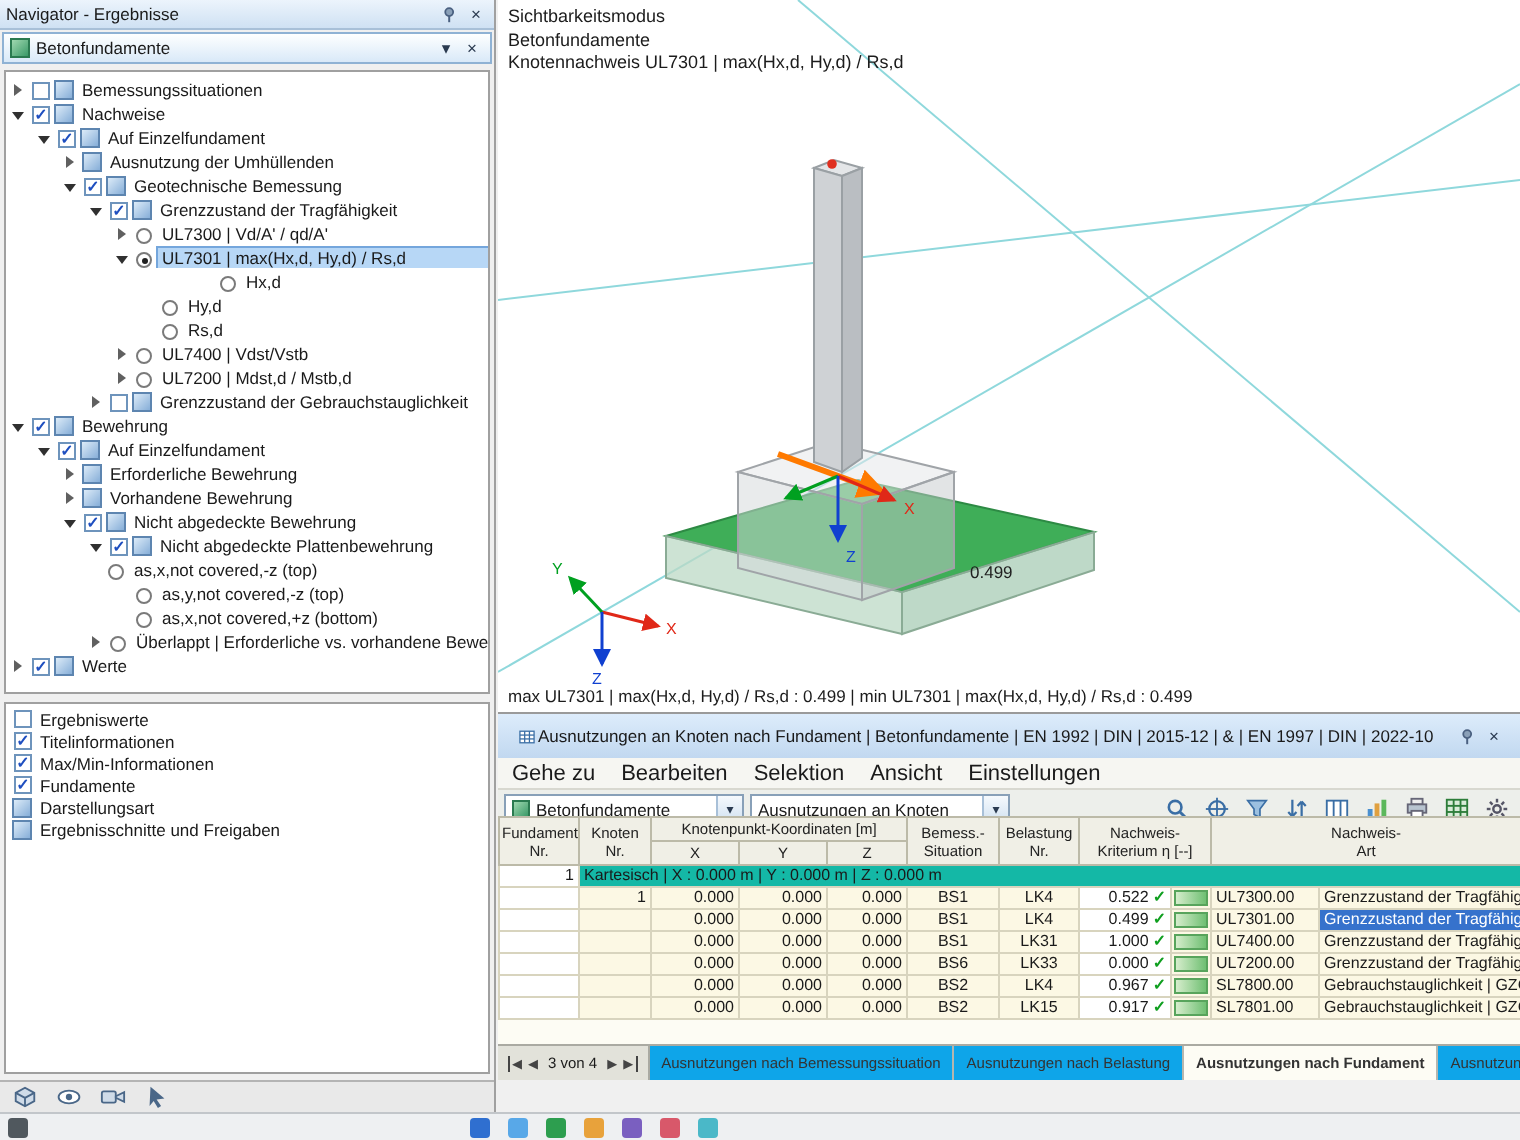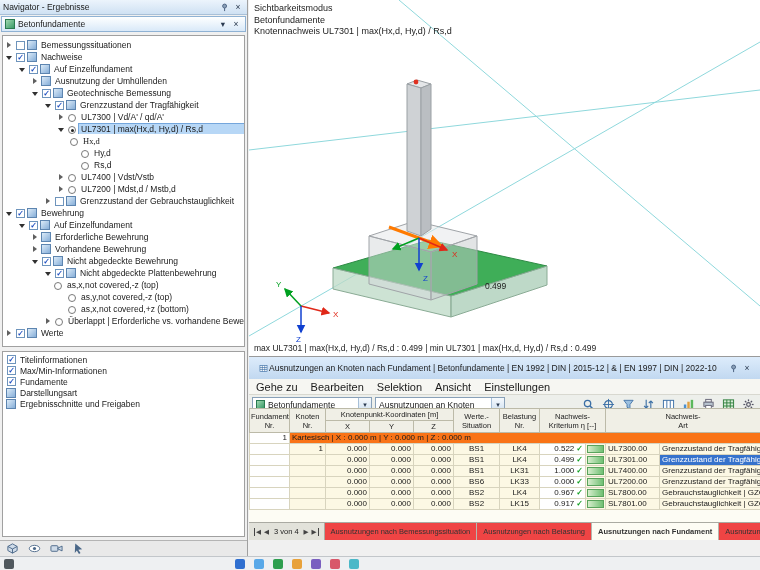--- a/index.html
+++ b/index.html
@@ -52,32 +52,32 @@
 .tb-spacer{flex:1}
 .tbicon{width:17px;height:16px;display:flex;align-items:center;justify-content:center;border:1px solid transparent}
 .tbicon svg{width:13px;height:13px}
 .tbl-wrap{position:absolute;left:0;right:0;top:51px;bottom:18px;background:#fdfcf4;overflow:hidden}
 #datatable{border-collapse:collapse;table-layout:fixed;width:511px}
 #datatable th{background:#f0efe6;border:1px solid #bcbaa8;font-weight:normal;font-size:7.5px;line-height:9px;white-space:pre-line;overflow:hidden;padding:1px 1px;color:#222}
 #datatable td{border:1px solid #d8d4be;height:11px;line-height:10px;padding:0 2px;font-size:8px;white-space:nowrap;overflow:hidden;background:#fcf8e4}
 #datatable td.w{background:#ffffff}
 #datatable td.num{text-align:right}
 #datatable td.ctr{text-align:center}
-#datatable td.gtext{background:#f97316}
+#datatable td.gtext{background:#14b8a6}
 #datatable td.desc.sel{background:#3672cc;color:#fff}
 #datatable .chk{color:#0f9f1f;font-weight:bold;margin-left:2px;font-size:8px}
 #datatable td.etac{padding:0}
 #datatable .bar{height:8px;margin:1px;background:linear-gradient(90deg,#d6edcc,#6fbf72);border:1px solid #58a45c}
 .tp-tabs{position:absolute;left:0;right:0;bottom:0;height:18px;background:#e2e2da;border-top:1px solid #aaaaa2;display:flex;align-items:stretch;font-size:7.5px;overflow:hidden}
 .pager{display:flex;align-items:center;gap:3px;padding:0 5px;border-right:1px solid #aaaaa2;flex:none}
 .pg{font-size:6.5px;color:#444}
 .pg.bl{border-left:1px solid #444;padding-left:1px}
 .pg.br{border-right:1px solid #444;padding-right:1px}
 .pgtext{padding:0 2px}
-.tab{display:flex;align-items:center;padding:0 6px;border-right:1px solid #b6b6ae;color:#333;white-space:nowrap;background:#ef4444;flex:none}
+.tab{display:flex;align-items:center;padding:0 6px;border-right:1px solid #b6b6ae;color:#333;white-space:nowrap;background:#0ea5e9;flex:none}
 .tab.active{background:#fdfcf4;font-weight:bold}
 
 
 #taskbar{position:absolute;left:0;top:556px;width:760px;height:14px;background:#eef0f2;border-top:1px solid #c2c6ca;display:flex;align-items:center;padding:0 4px}
 .tk{width:10px;height:10px;border-radius:2px;flex:none;margin-right:9px}
 </style>
 </head>
 <body>
 
 <div id="app">
@@ -138,21 +138,21 @@
         <div class="trow" style="padding-left: 54px;">
           <span class="exp c"></span>
           <span class="rb"></span>
           <span class="tlabel">UL7300 | Vd/A' / qd/A'</span>
         </div>
         <div class="trow sel" style="padding-left: 54px;">
           <span class="exp o"></span>
           <span class="rb on"></span>
           <span class="tlabel">UL7301 | max(Hx,d, Hy,d) / Rs,d</span>
         </div>
-        <div class="trow" style="padding-left: 56px; font-family: Liberation Serif, serif;">
+        <div class="trow" style="padding-left: 96px;">
           <span class="exp "></span>
           <span class="rb"></span>
           <span class="tlabel">Hx,d</span>
         </div>
         <div class="trow" style="padding-left: 67px;">
           <span class="exp "></span>
           <span class="rb"></span>
           <span class="tlabel">Hy,d</span>
         </div>
         <div class="trow" style="padding-left: 67px;">
@@ -231,20 +231,24 @@
           <span class="tlabel">Überlappt | Erforderliche vs. vorhandene Bewehrung</span>
         </div>
         <div class="trow" style="padding-left: 2px;">
           <span class="exp c"></span>
           <span class="cb">✓</span>
           <span class="ticon"></span>
           <span class="tlabel">Werte</span>
         </div>
       </div>
     <div class="options-box" id="opts">
+        <div class="orow">
+          <span class="cb"></span>
+          <span class="tlabel">Ergebniswerte</span>
+        </div>
         <div class="orow">
           <span class="cb">✓</span>
           <span class="tlabel">Titelinformationen</span>
         </div>
         <div class="orow">
           <span class="cb">✓</span>
           <span class="tlabel">Max/Min-Informationen</span>
         </div>
         <div class="orow">
           <span class="cb">✓</span>
@@ -472,21 +476,21 @@
             <col style="width: 54px;">
             <col style="width: 101px;">
           </colgroup>
           <thead>
             <tr>
               <th rowspan="2">Fundament
 Nr.</th>
               <th rowspan="2">Knoten
 Nr.</th>
               <th colspan="3">Knotenpunkt-Koordinaten [m]</th>
-              <th rowspan="2">Werte.-
+              <th rowspan="2">Bemess.-
 Situation</th>
               <th rowspan="2">Belastung
 Nr.</th>
               <th rowspan="2" colspan="2">Nachweis-
 Kriterium η [--]</th>
               <th rowspan="2" colspan="2">Nachweis-
 Art</th>
             </tr>
             <tr>
               <th>X</th>

